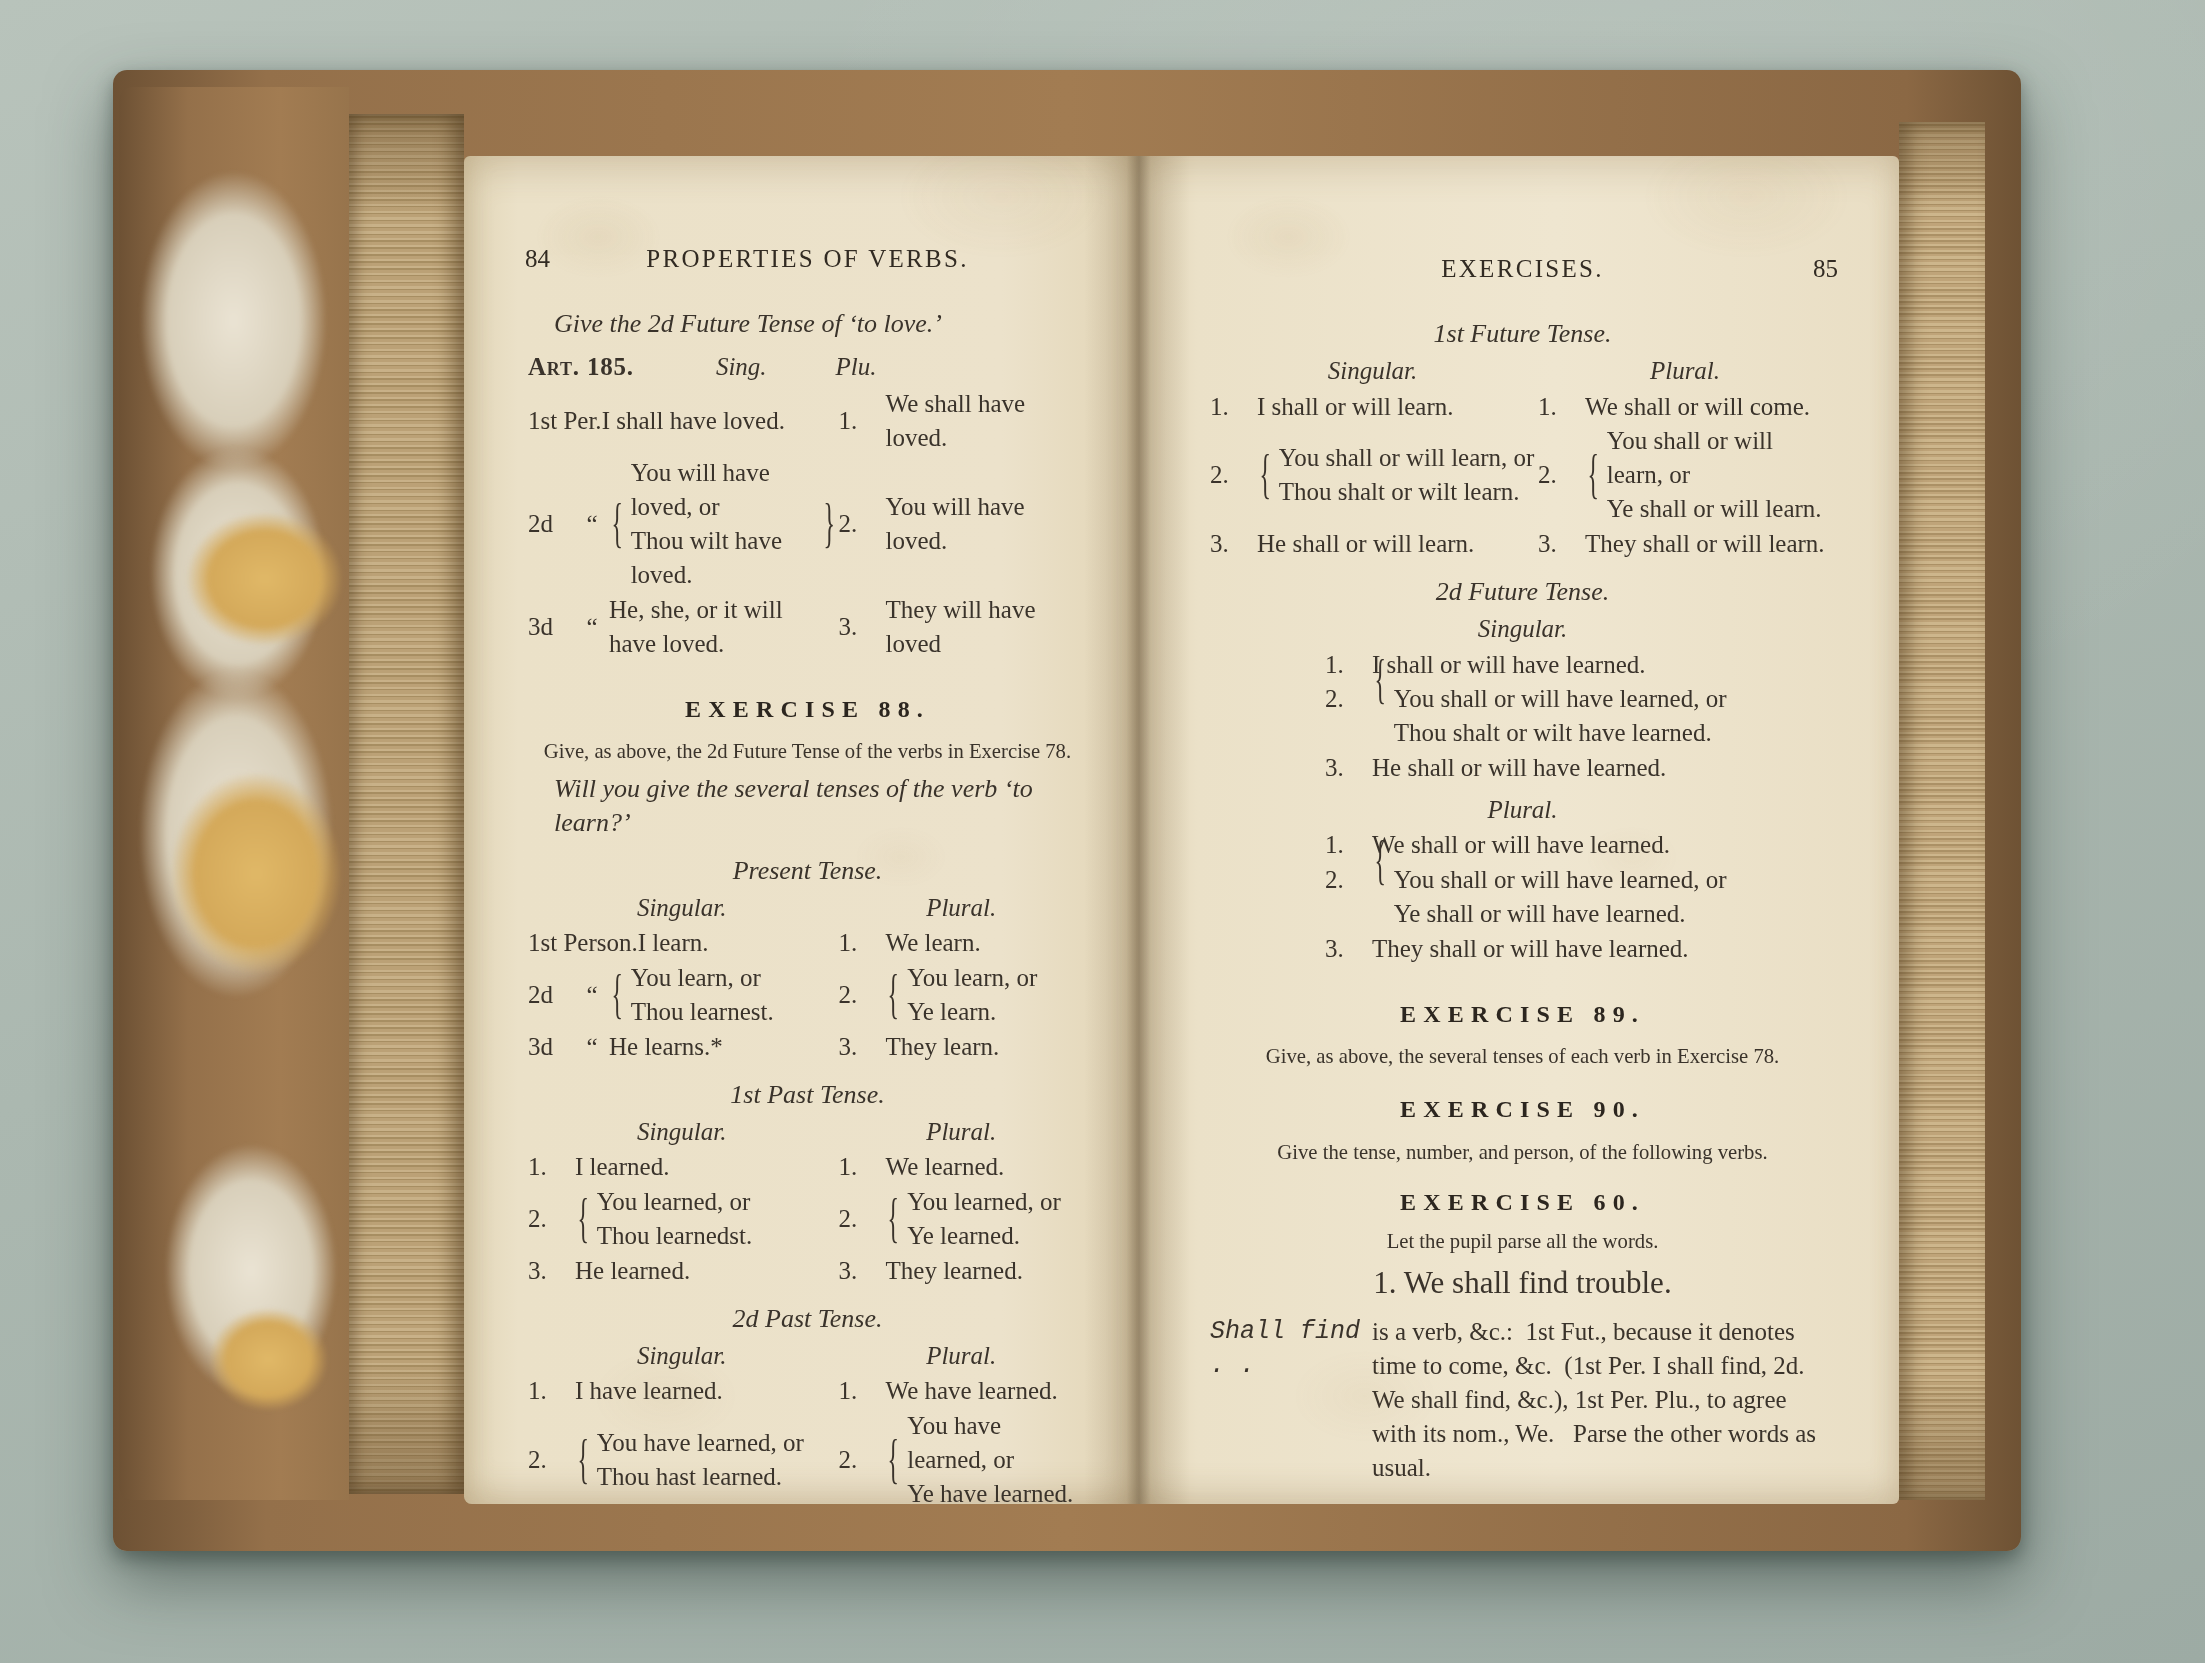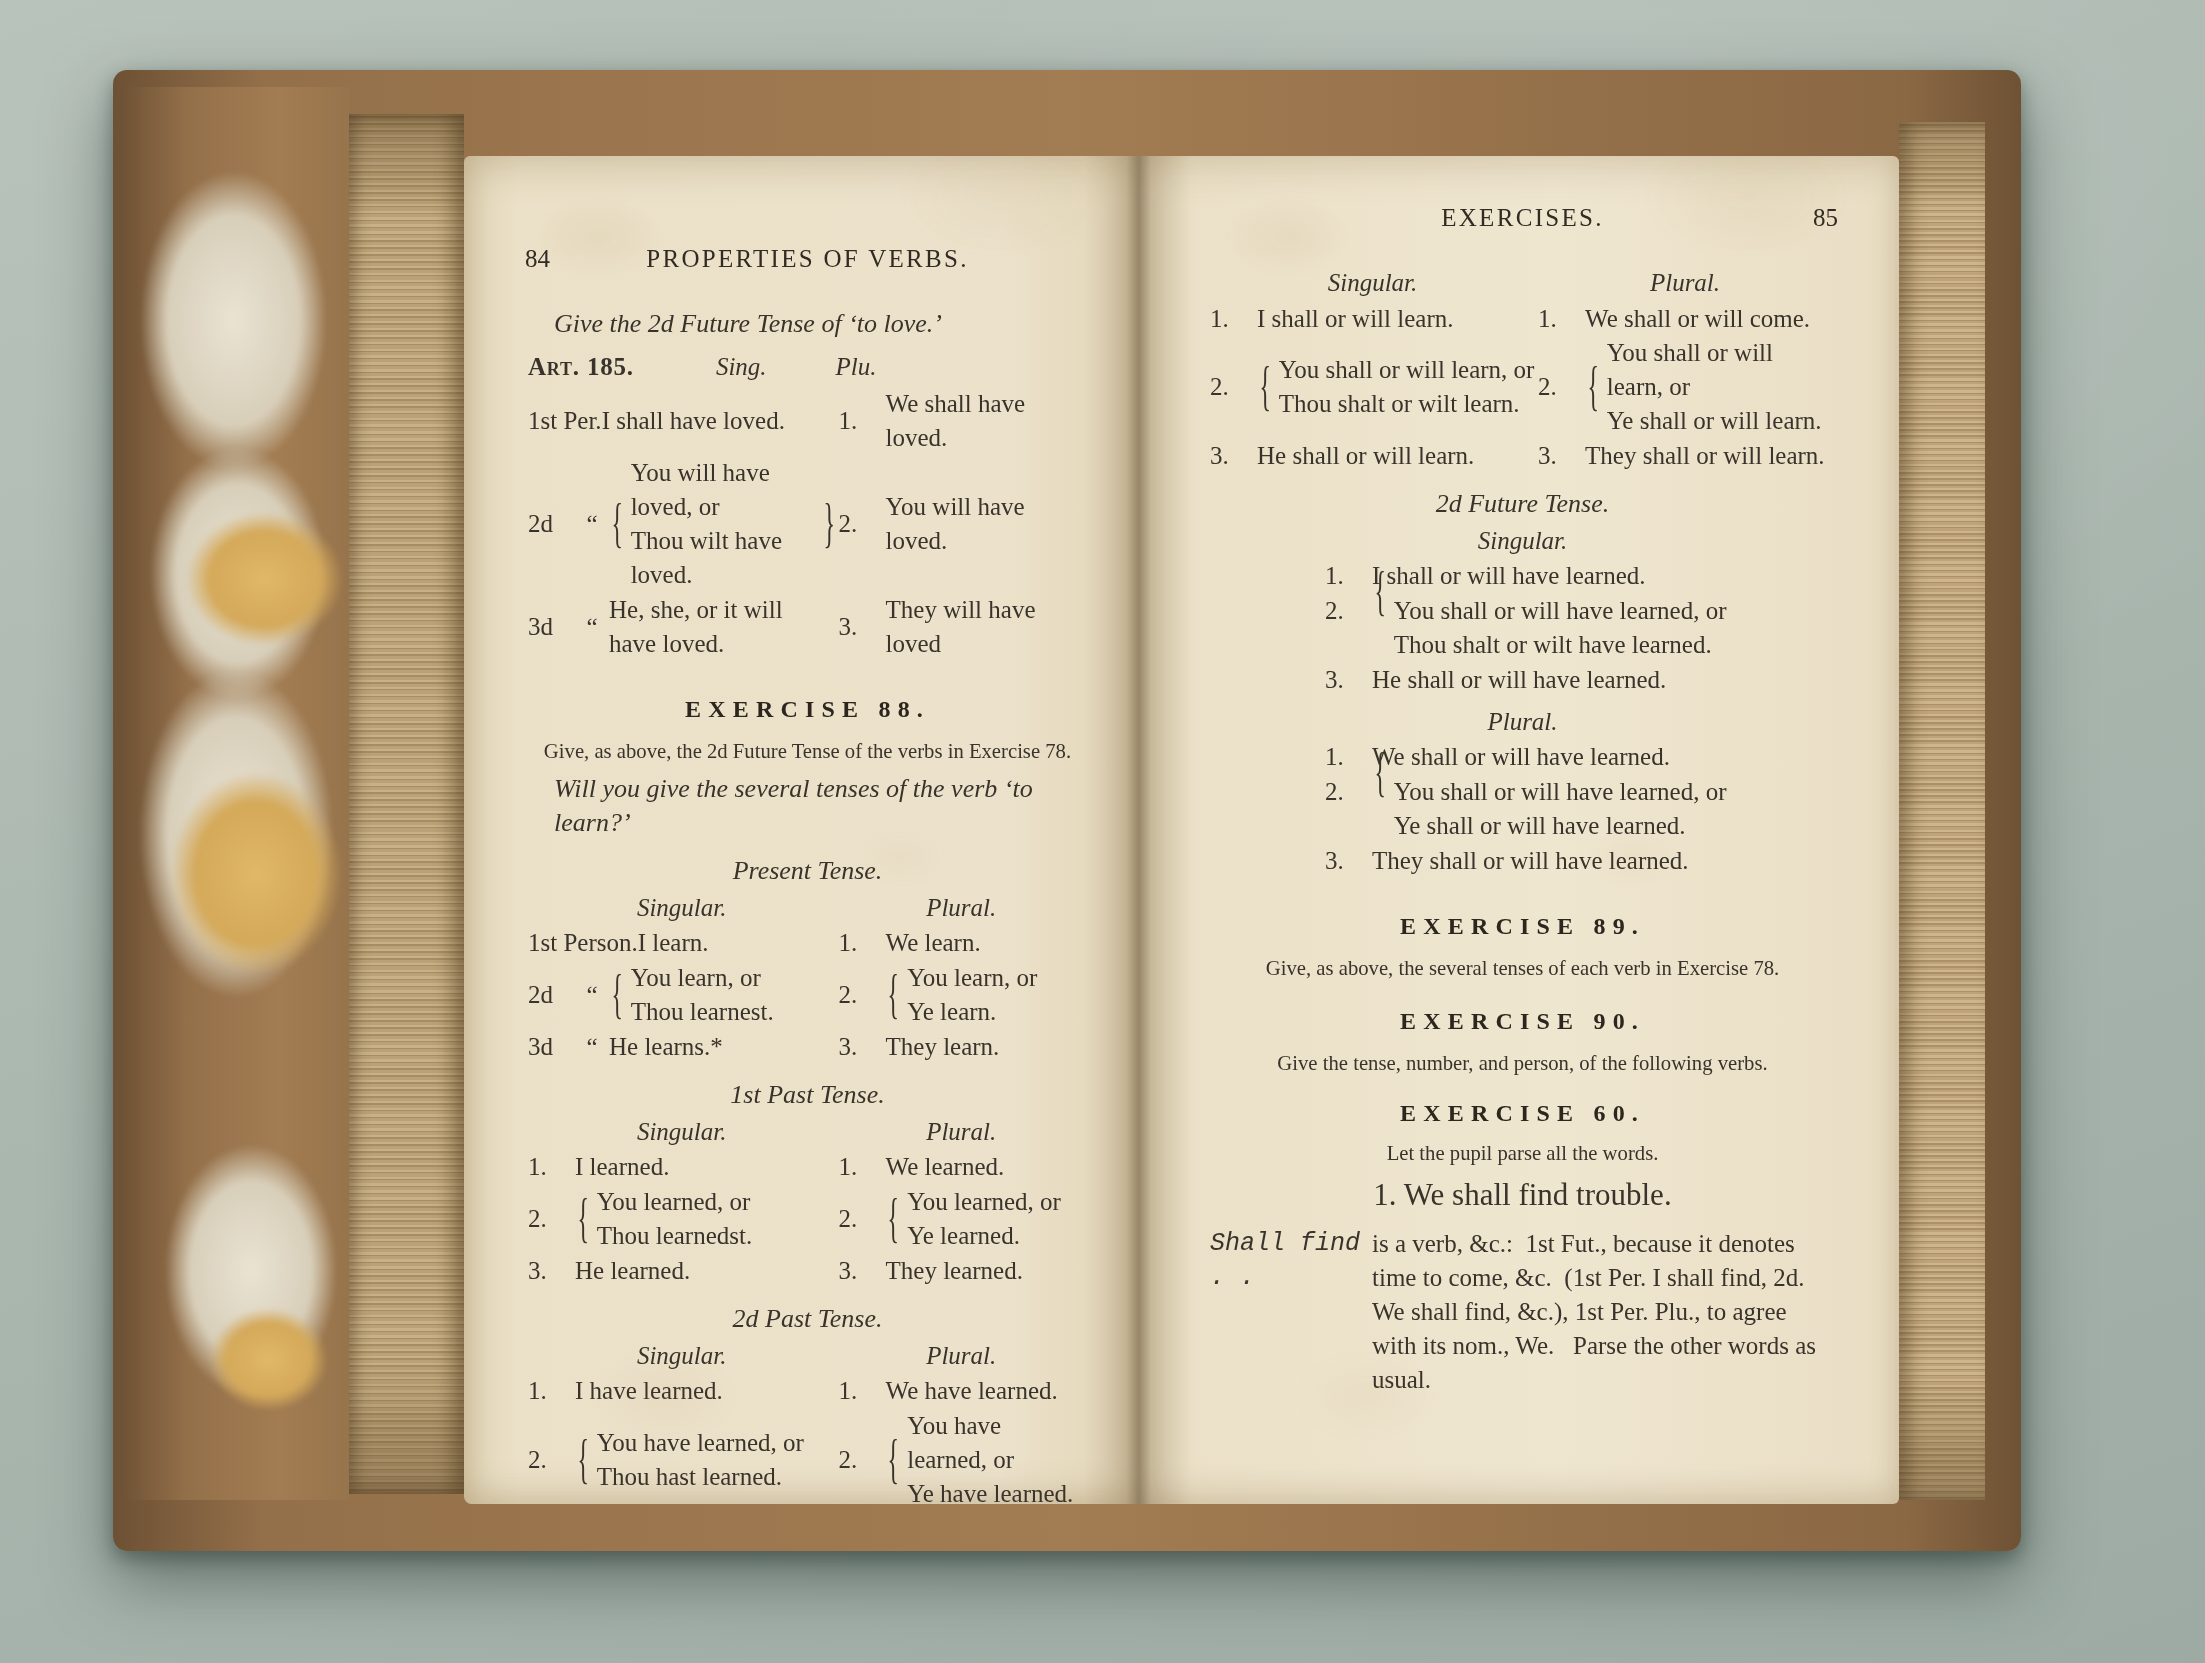--- a/index.html
+++ b/index.html
@@ -63,21 +63,21 @@
       radial-gradient(92px 61px at 20% 6%, rgba(160,120,60,.12), transparent 70%),
       radial-gradient(153px 92px at 80% 3%, rgba(160,120,60,.10), transparent 70%),
       radial-gradient(69px 46px at 65% 52%, rgba(150,110,55,.07), transparent 70%),
       radial-gradient(107px 69px at 30% 92%, rgba(150,110,55,.08), transparent 70%);
   }
   .gutter{
     position:absolute;left:971px;top:86px;width:106px;height:1348px;pointer-events:none;
     background:linear-gradient(90deg,rgba(80,55,25,0),rgba(80,55,25,.16) 40%,rgba(55,36,14,.36) 52%,rgba(80,55,25,.15) 63%,rgba(80,55,25,0));
   }
   .inner{position:absolute;inset:0;padding:86px 49px 0 64px;color:#3a332b;font-size:25px;line-height:34px;}
-  .page-r .inner{padding:45px 64px 0 74px;}
+  .page-r .inner{padding:96px 64px 0 74px;}
 
   .headrow{position:relative;text-align:center;letter-spacing:2.3px;margin-bottom:31px;color:#322b23;}
   .pn{position:absolute;top:0;letter-spacing:0;}
   .page-l .pn{left:-3.1px;}
   .page-r .pn{right:-3.1px;}
 
   .qline{font-style:italic;font-size:26px;margin:0 0 9.2px 26px;}
   .artline{display:flex;margin-bottom:3.1px;}
   .artline .lc{flex:0 0 55%;display:flex;gap:28px;}
   .artline .rc{flex:1;text-align:left;}
@@ -422,20 +422,21 @@
   </div>
 
   <div class="page page-r">
     <div class="inner">
 
       <div class="headrow">
         <span>EXERCISES.</span>
         <span class="pn">85</span>
       </div>
 
+      <div class="tensehead" style="margin-top:24.5px;">1st Future Tense.</div>
       <div class="colheads fut1heads">
         <span class="chs">Singular.</span>
         <span class="chp">Plural.</span>
       </div>
       <div class="fut1">
 
           <div class="crow">
             <div class="ccell lc">
               <span class="cnum">1.</span>
 

